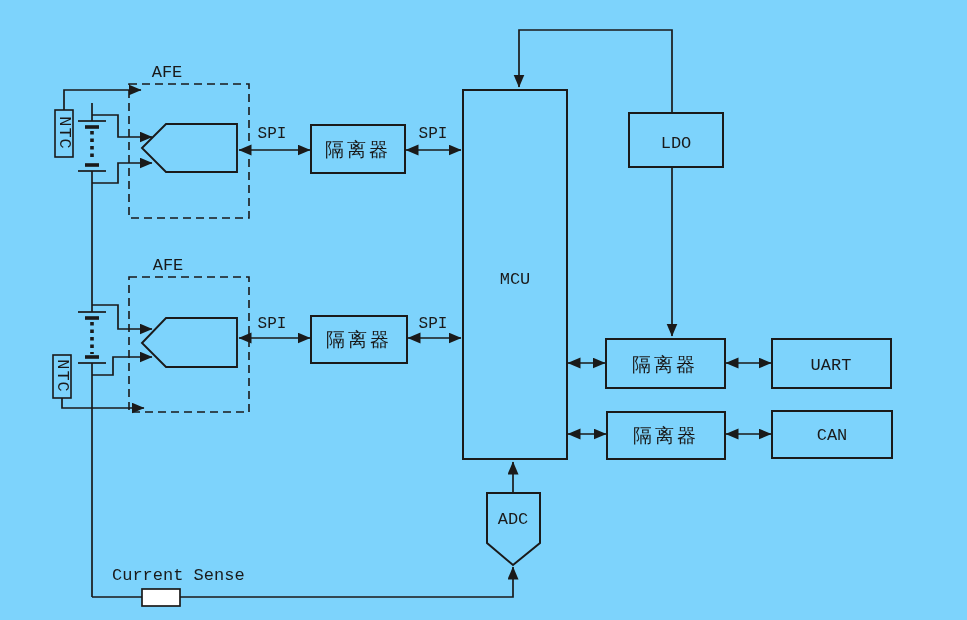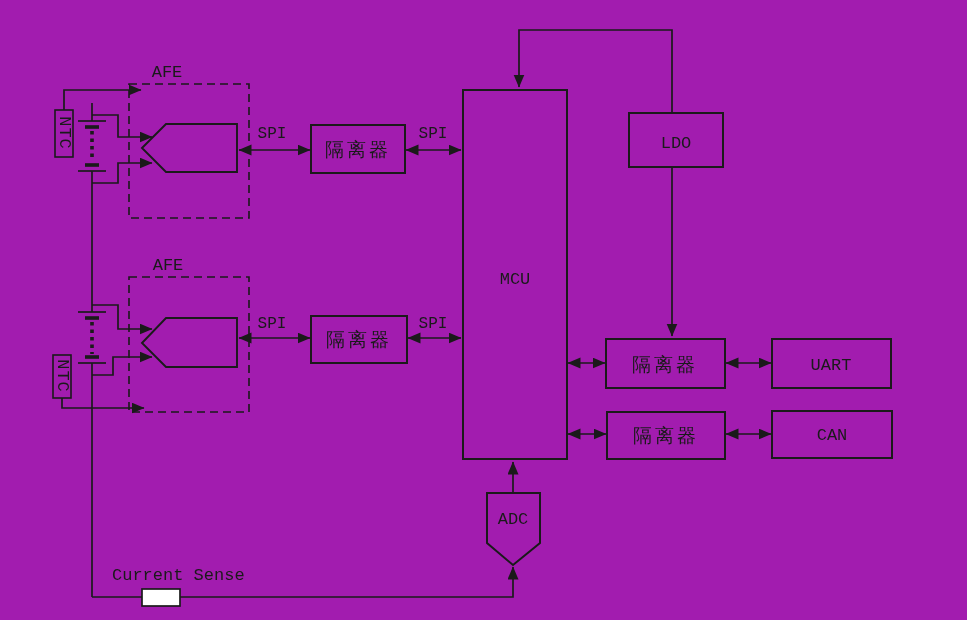--- a/index.html
+++ b/index.html
@@ -1,19 +1,19 @@
 <!DOCTYPE html>
 <html><head>
 <meta charset="utf-8">
 <style>
   html,body{margin:0;padding:0;background:#f2f2f2;}
   .page{
     position:relative;
     width:967px;height:620px;
-    background:#a21caf;
+    background:#7dd3fc;
     font-family:"Liberation Mono","DejaVu Sans",monospace;
     overflow:hidden;
   }
   svg{display:block;}
   text{
     fill:#1a1a1a;
     font-family:"Liberation Mono","DejaVu Sans",monospace;
   }
   .lbl{font-size:17px;}
   .lbl-sm{font-size:16px;}

